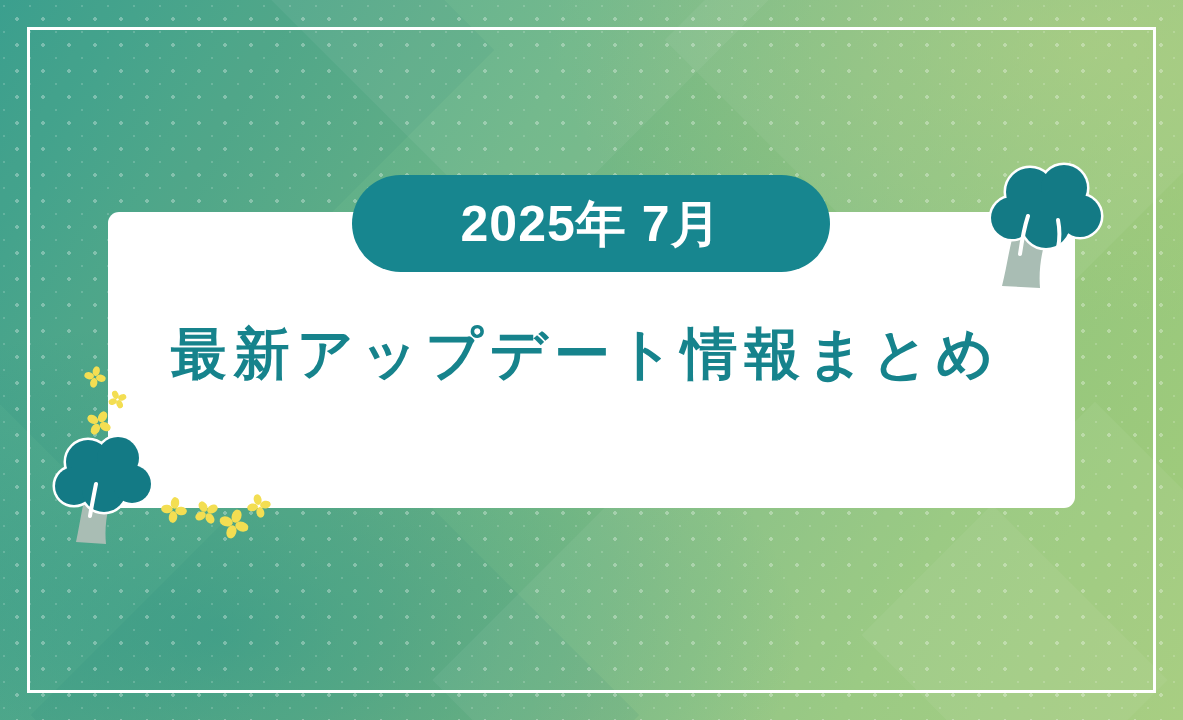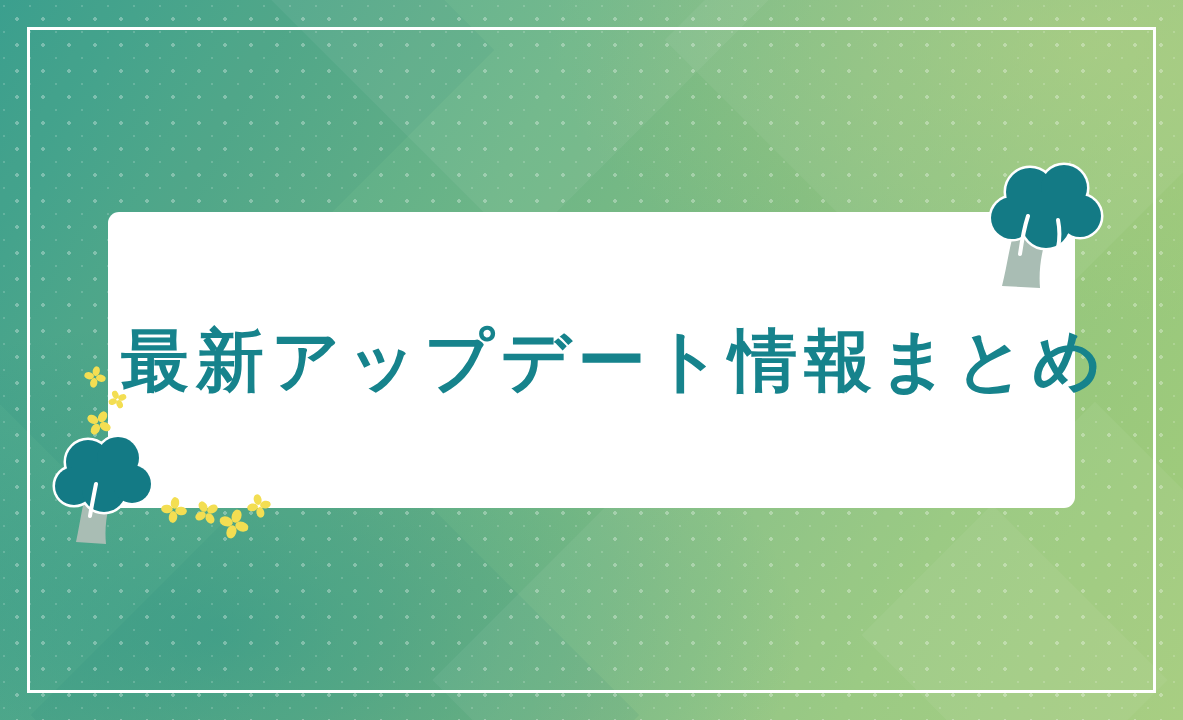--- a/index.html
+++ b/index.html
@@ -91,25 +91,25 @@
     font-size:50px;
     font-weight:bold;
     letter-spacing:1px;
     line-height:1;
     white-space:nowrap;
   }
 
   
   .title {
     position:absolute;
-    left:121px; top:320px;
+    left:102px; top:320px;
     width:967px;
     text-align:center;
     color:#16838c;
-    font-size:68px;
+    font-size:56px;
     font-weight:bold;
     letter-spacing:7px;
     line-height:1.2;
     white-space:nowrap;
   }
 
   
   .broccoli { position:absolute; }
   .broccoli svg { display:block; }
   .brocc-tr { left:988px; top:158px; width:125px; height:135px; }
@@ -259,16 +259,19 @@
     <svg viewBox="0 0 40 40" width="100%" height="100%" aria-hidden="true">
       <g fill="#F3DE52">
         <ellipse cx="20" cy="9" rx="6.5" ry="9"></ellipse>
         <ellipse cx="31" cy="20" rx="9" ry="6.5"></ellipse>
         <ellipse cx="20" cy="31" rx="6.5" ry="9"></ellipse>
         <ellipse cx="9" cy="20" rx="9" ry="6.5"></ellipse>
       </g>
     </svg>
   </div>
 
+  <div class="pill">
+    <span class="pill-text">2025年 7月</span>
+  </div>
 
   <div class="title">最新アップデート情報まとめ</div>
 
 </div>
 
 </body></html>

